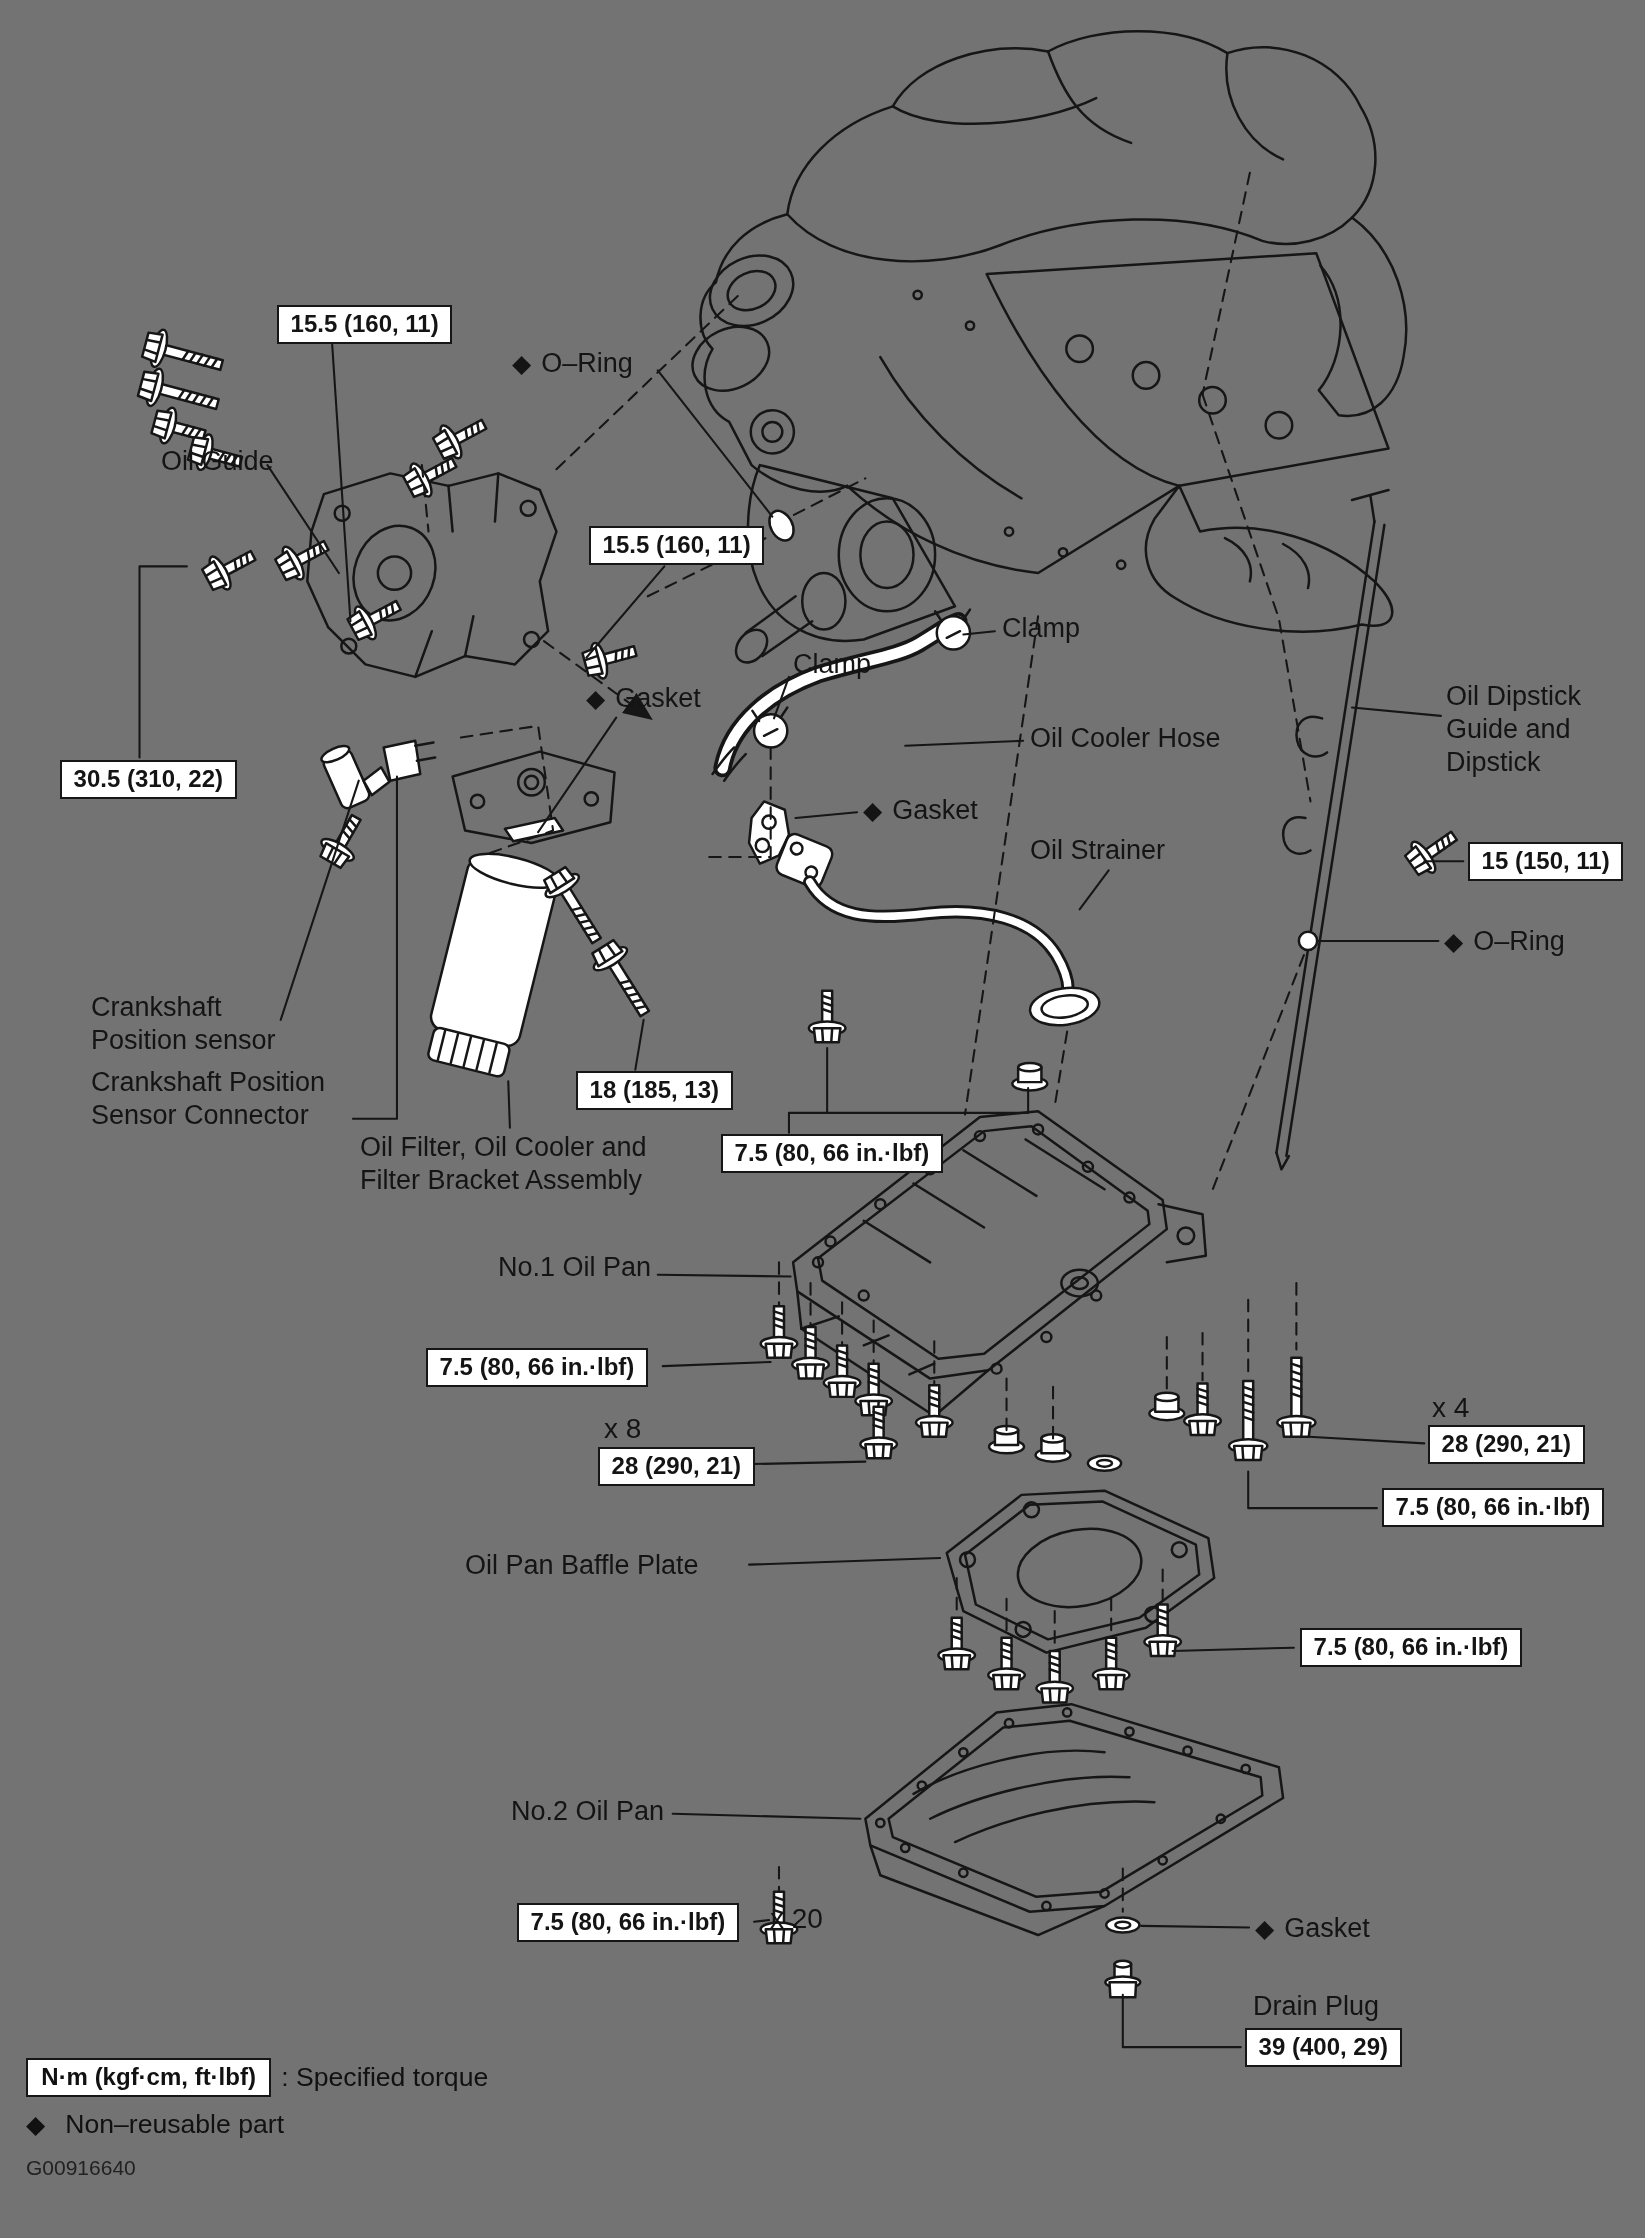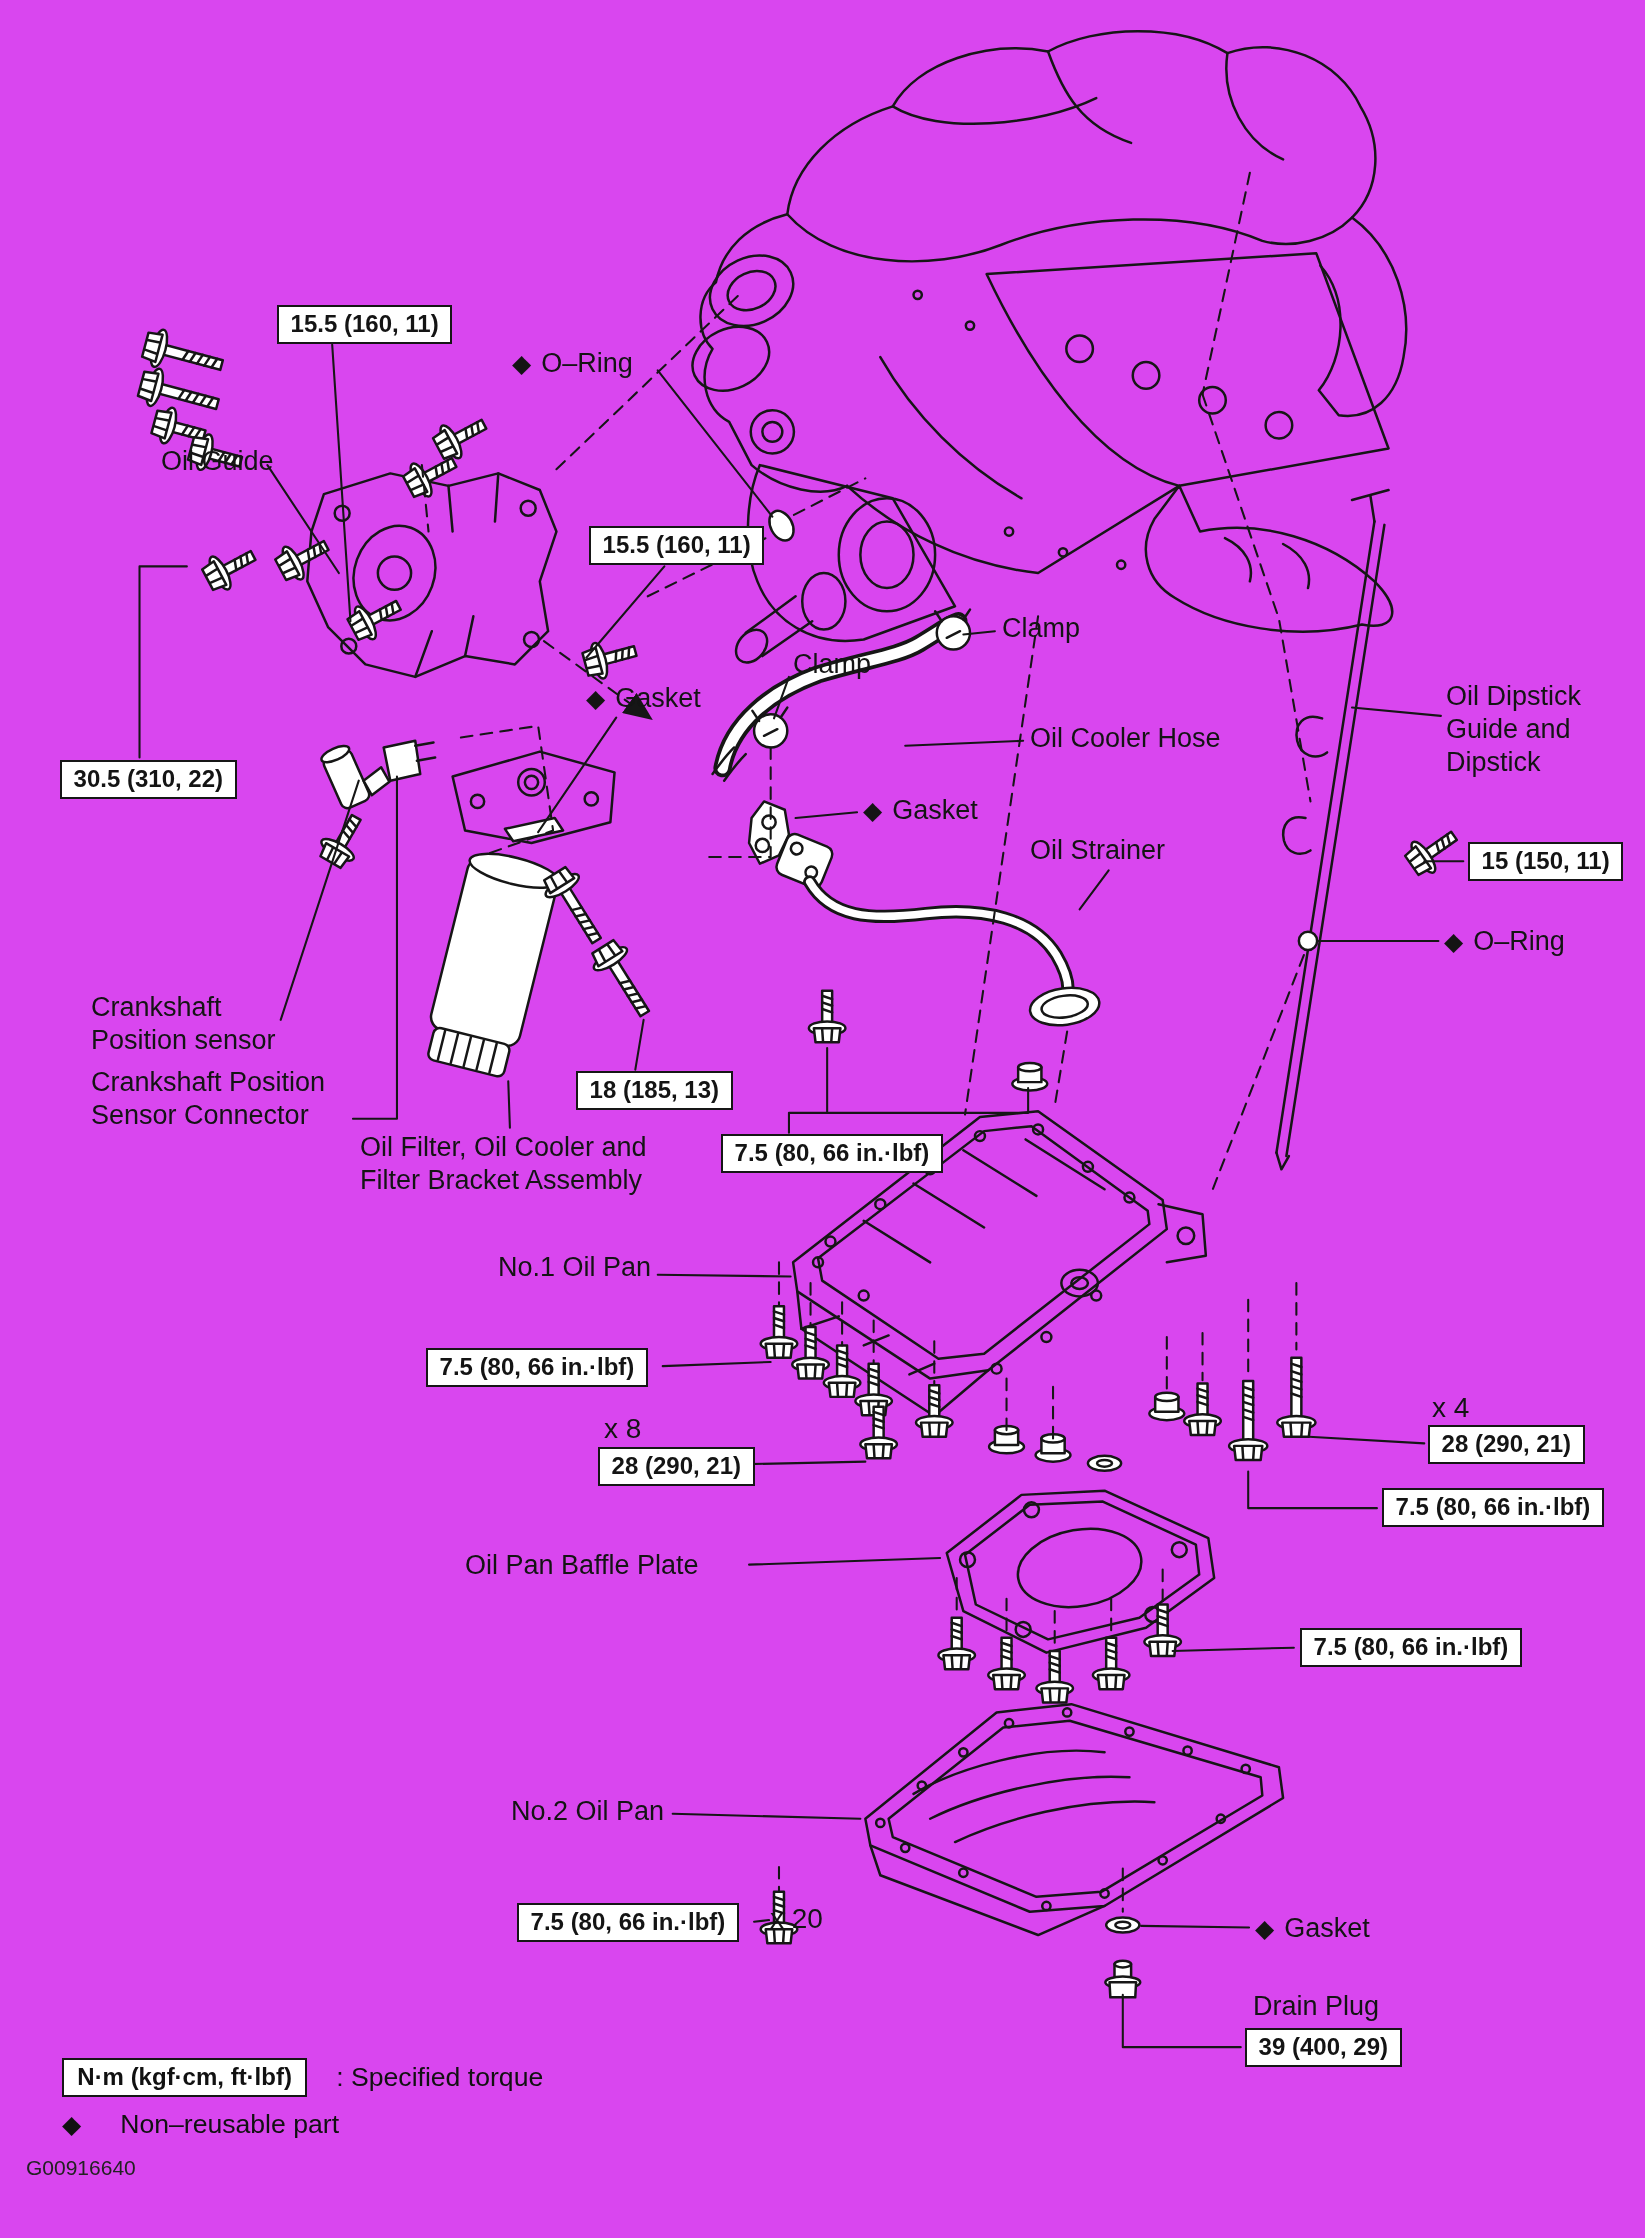--- a/index.html
+++ b/index.html
@@ -1,25 +1,25 @@
 <!DOCTYPE html>
 <html style="font-size:13.3px"><head>
 <meta charset="utf-8">
 <style>
   html,body{margin:0;padding:0;background:#ffffff;}
-  .canvas{position:relative;width:1646px;height:2239px;background:#d946ef;overflow:hidden;
+  .canvas{position:relative;width:1646px;height:2239px;background:#737373;overflow:hidden;
           font-family:"Liberation Sans", sans-serif;color:#111;}
   .art{position:absolute;left:0;top:0;}
   .art *{vector-effect:none;}
   .lbl{position:absolute;font-size:27px;line-height:33px;white-space:pre-line;color:#141414;}
   .tq{position:absolute;font-size:24px;font-weight:bold;border:2.5px solid #161616;
       padding:3.3px 11.6px 4.2px 11.6px;background:#fff;white-space:nowrap;color:#141414;}
   .cnt{position:absolute;font-size:28px;color:#141414;white-space:nowrap;}
   .d{margin-right:10px;font-size:25px;}
-  .legendrow{position:absolute;display:flex;align-items:center;gap:29px;margin-left:36px;}
+  .legendrow{position:absolute;display:flex;align-items:center;gap:10px;}
   .legendbox{font-size:24px;font-weight:bold;border:2.5px solid #161616;padding:3.3px 13.3px 4.2px 13.3px;background:#fff;white-space:nowrap;}
   .legendtxt{font-size:26.6px;white-space:nowrap;}
   .figid{position:absolute;font-size:21px;color:#222;}
 </style>
 </head>
 <body>
 
 <div class="canvas">
 
 <svg class="art" width="1646" height="2239" viewBox="0 0 1982 2696" stroke="#161616" fill="none" stroke-width="3" stroke-linecap="round" stroke-linejoin="round">

